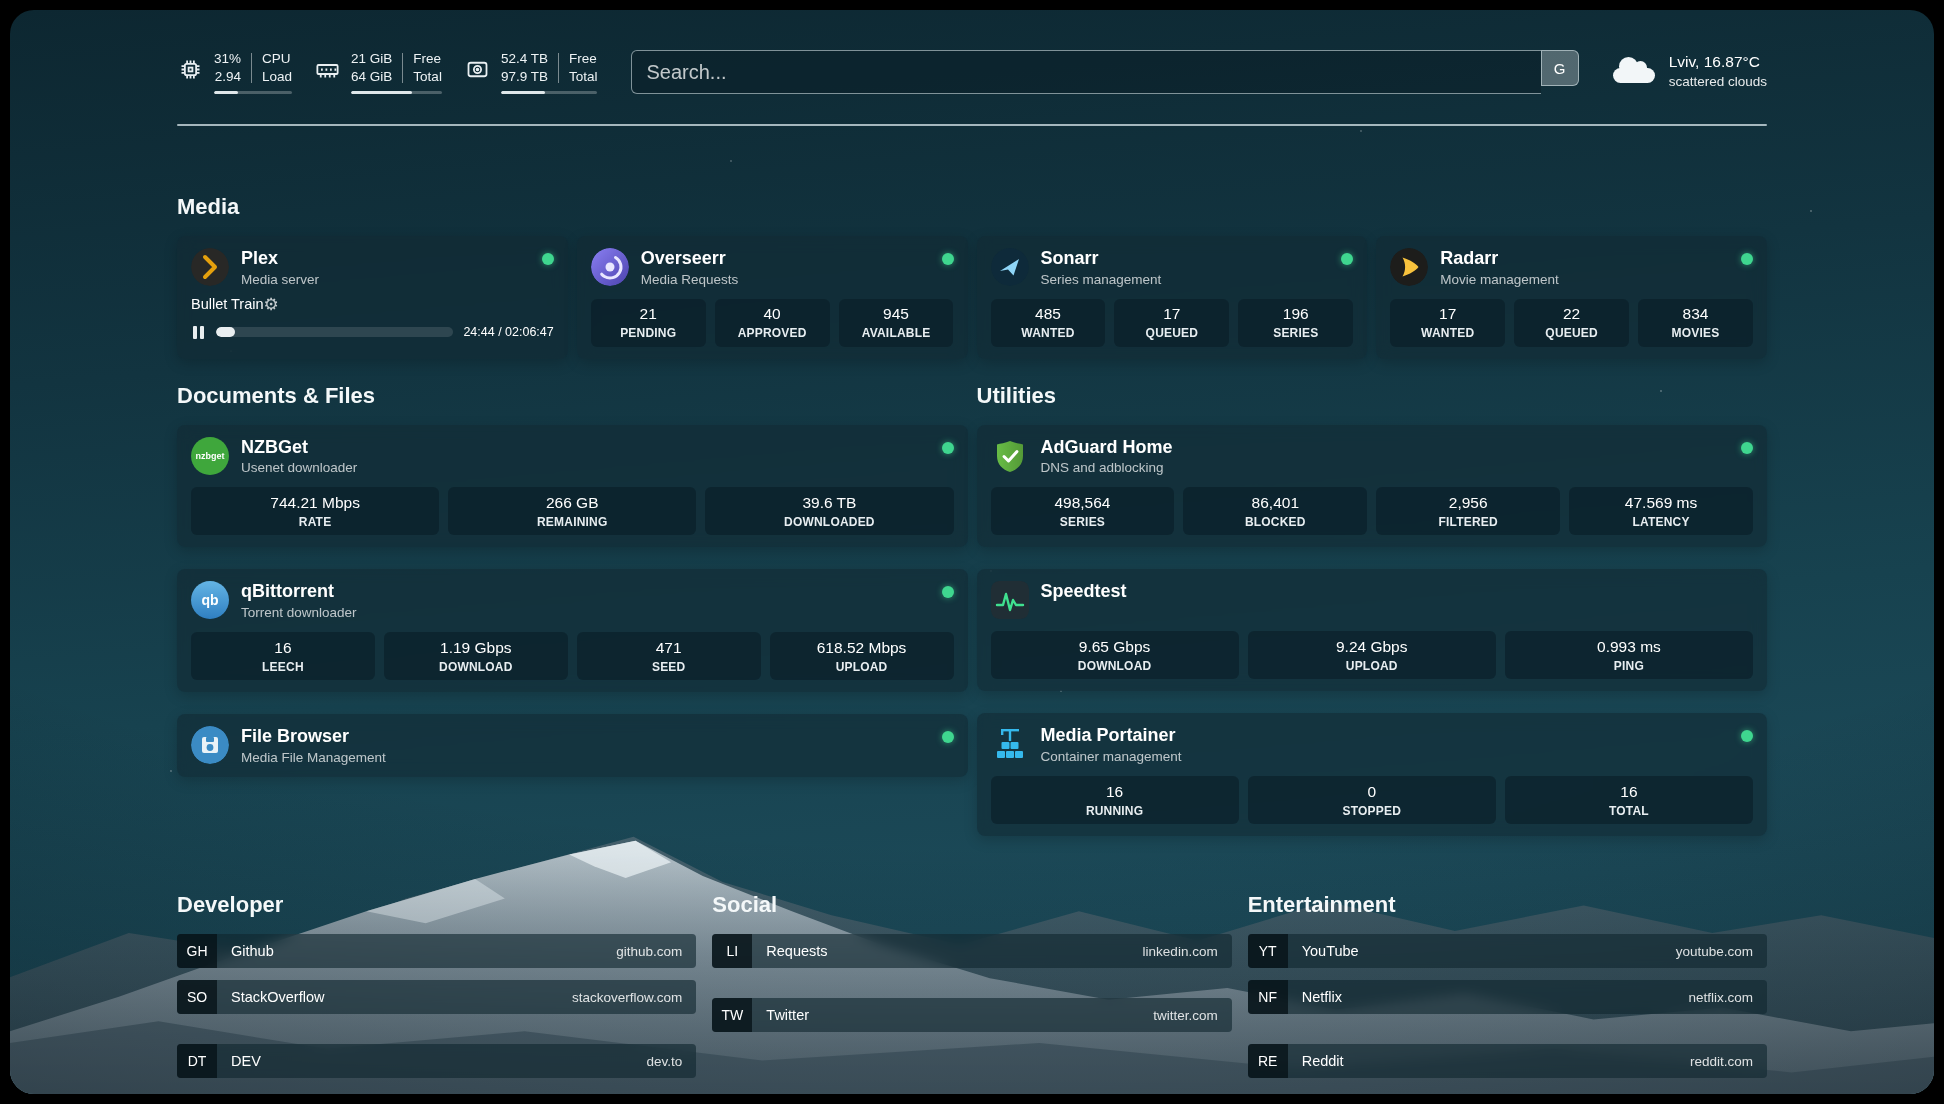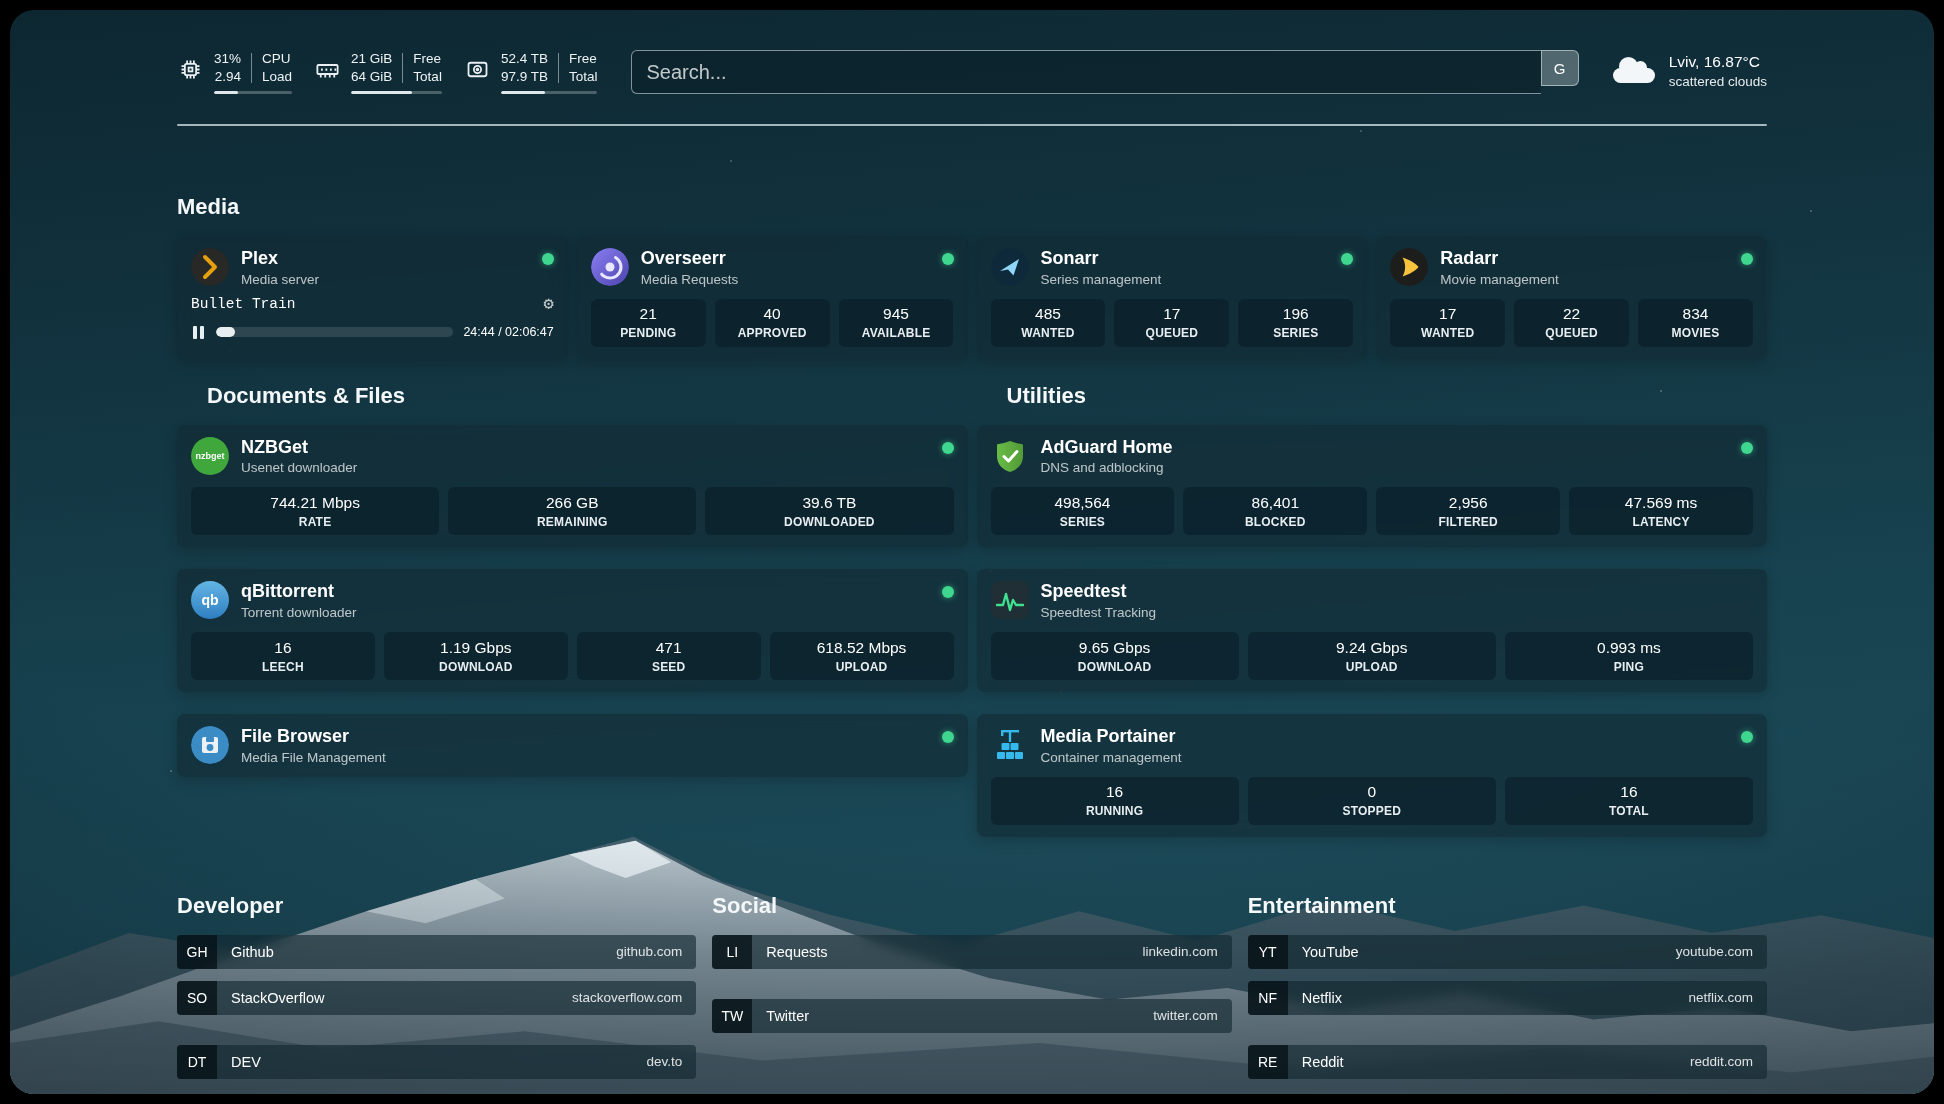--- a/index.html
+++ b/index.html
@@ -88,32 +88,32 @@
 
   .stats { display:grid; gap:9px; margin-top:12px; }
   .cols-3 { grid-template-columns:repeat(3,1fr); }
   .cols-4 { grid-template-columns:repeat(4,1fr); }
   .stat { background:rgba(10,28,36,0.55); border-radius:6px; height:48px; display:flex; flex-direction:column; align-items:center; justify-content:center; gap:3px; cursor:default; }
   .stat-value { font-size:15.5px; color:#fff; white-space:nowrap; }
   .stat-label { font-size:12px; font-weight:700; color:#e8eef1; letter-spacing:0.2px; }
 
   
   .player { margin-top:9px; }
-  .player-top { display:flex; justify-content:space-between; align-items:center;font-family:Liberation Mono, monospace; }
+  .player-top { display:flex; align-items:center; }
   .now-playing { font-size:14.5px; color:#fff; }
   .gear { color:rgba(255,255,255,0.75); font-size:17px; cursor:pointer; line-height:1; }
   .player-row { display:flex; align-items:center; gap:10px; margin-top:11px; }
   .pause { display:flex; gap:3.5px; padding:2px; cursor:pointer; }
   .pause i { width:3.5px; height:13px; background:#e9eef0; border-radius:1px; display:block; }
   .ptrack { flex:1; height:10px; border-radius:5px; background:rgba(255,255,255,0.12); overflow:hidden; }
   .pfill { height:100%; background:#e9eef0; border-radius:5px; }
   .ptime { font-size:12.5px; color:#fff; white-space:nowrap; }
 
   .two-col { display:grid; grid-template-columns:1fr 1fr; gap:9px; margin-top:24px; align-items:start; }
-  .col-title { margin-bottom:16px;margin-left:30px; }
+  .col-title { margin-bottom:16px; }
   .col .card { margin-bottom:22px; }
   .col .card:last-child { margin-bottom:0; }
 
   
   .bookmarks { display:grid; grid-template-columns:repeat(3,1fr); gap:16px; margin-top:56px; }
   .bm-title { margin-bottom:16px; }
   .bm-row {
     display:flex; align-items:center; height:34px;
     background:rgba(16,38,47,0.62); border-radius:4px; margin-bottom:12px;
     overflow:hidden; backdrop-filter:blur(6px); cursor:pointer;
@@ -509,21 +509,20 @@
           <div class="card">
             <div class="card-head">
               <span class="app-icon sq">
                 <svg viewBox="0 0 38 38" width="38" height="38">
                     <rect x="0" y="0" width="38" height="38" rx="8" fill="#202e35"></rect>
                     <path d="M6 24 L12 24 L15 13 L19 29 L22 19 L25 24 L32 24" fill="none" stroke="#3fe08f" stroke-width="2.4" stroke-linecap="round" stroke-linejoin="round"></path>
                   </svg>
               </span>
               <div class="app-meta">
                 <div class="app-name">Speedtest</div>
-                <div class="app-sub">Speedtest Tracking</div>
               </div>
             </div>
             <div class="stats cols-3">
               <div class="stat">
                 <div class="stat-value">9.65 Gbps</div>
                   <div class="stat-label">DOWNLOAD</div>
               </div>
               <div class="stat">
                 <div class="stat-value">9.24 Gbps</div>
                   <div class="stat-label">UPLOAD</div>

